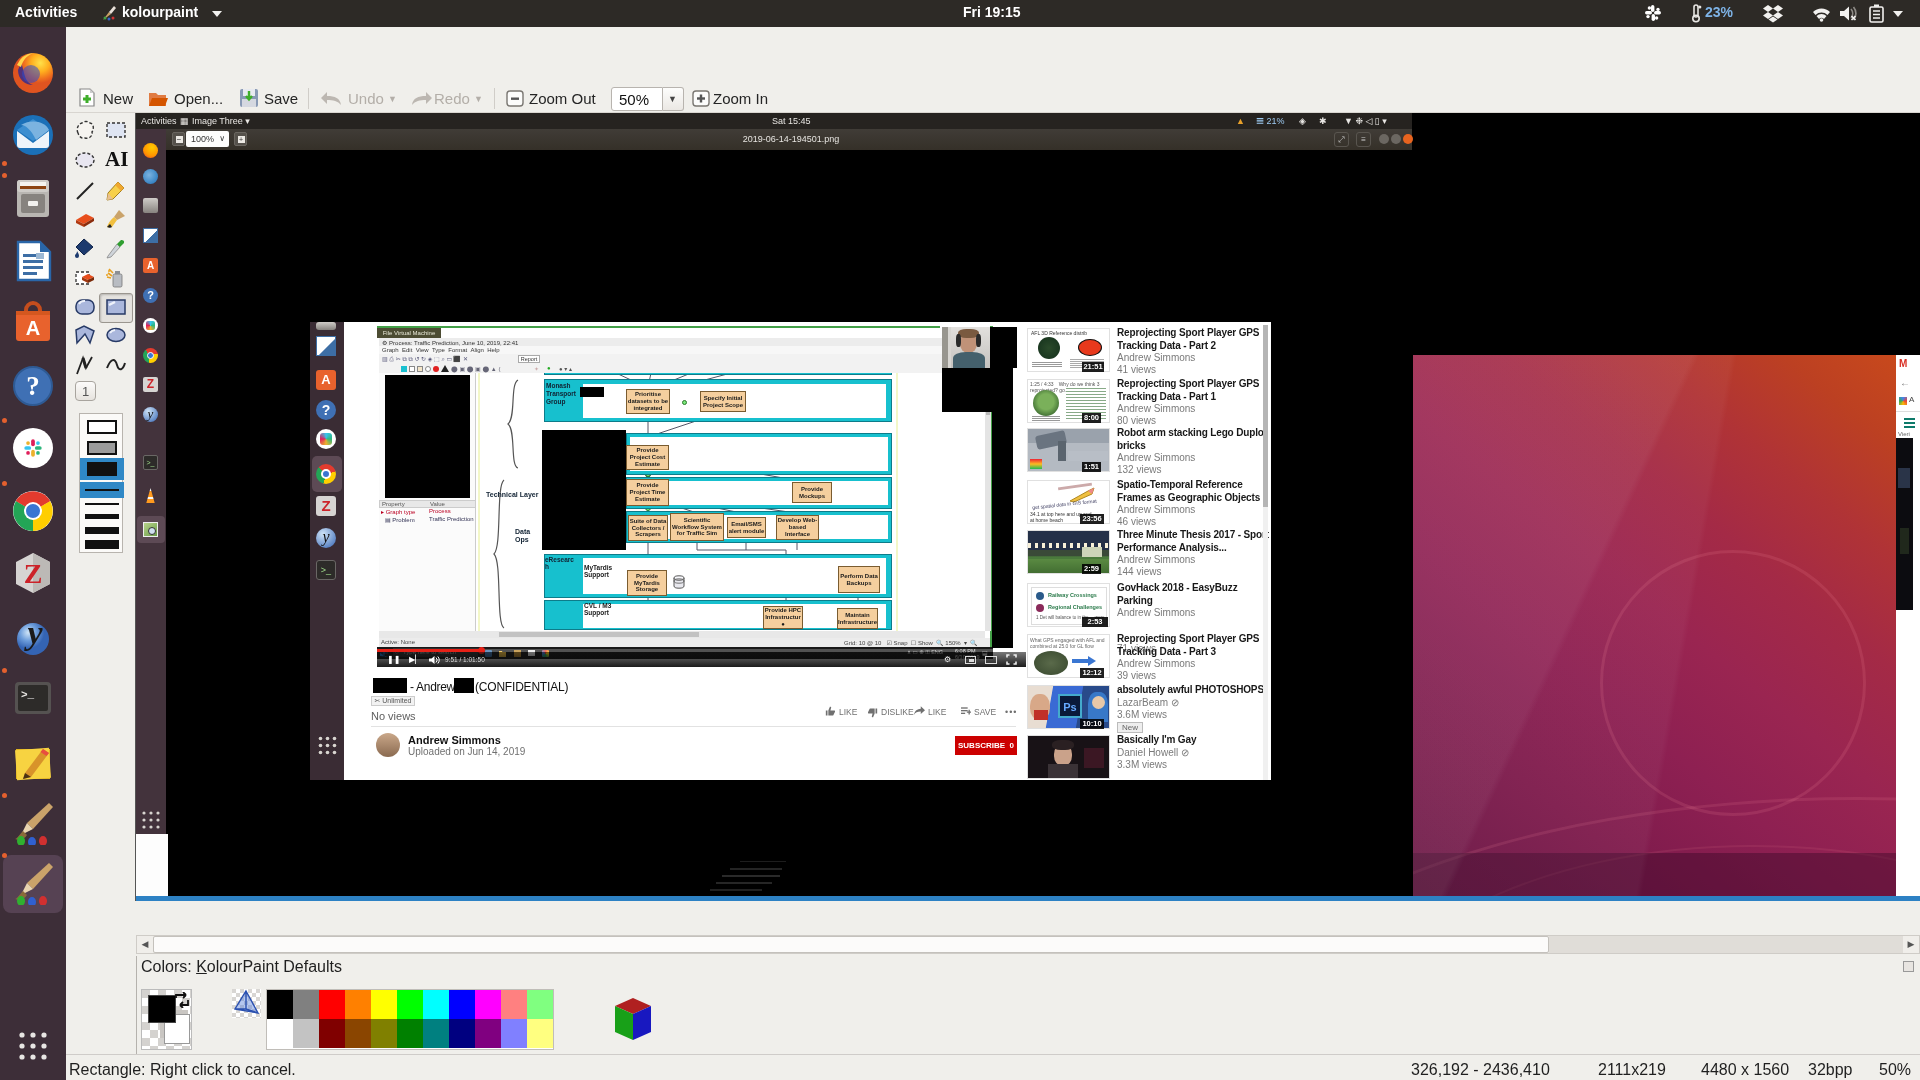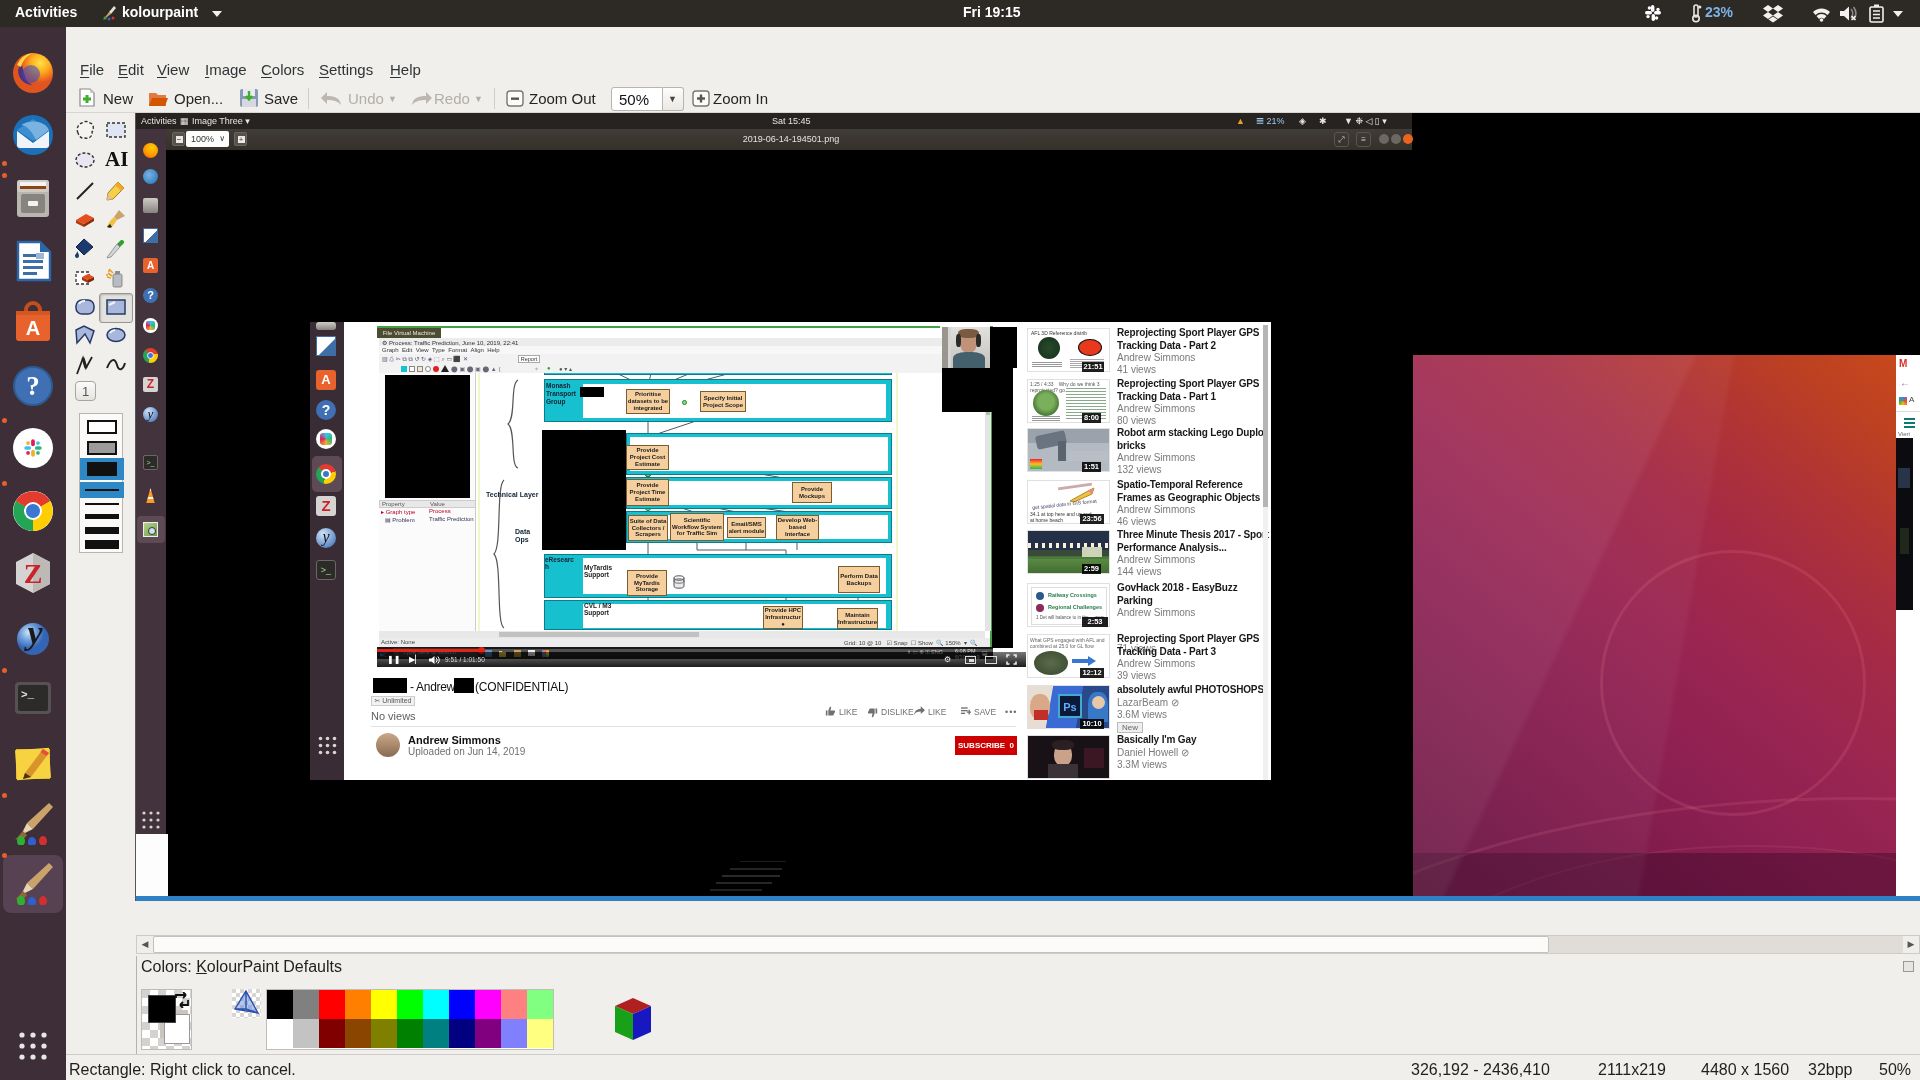--- a/index.html
+++ b/index.html
@@ -257,29 +257,20 @@
         <circle cx="5" cy="16" r="2.6"></circle>
         <circle cx="16" cy="16" r="2.6"></circle>
         <circle cx="27" cy="16" r="2.6"></circle>
         <circle cx="5" cy="27" r="2.6"></circle>
         <circle cx="16" cy="27" r="2.6"></circle>
         <circle cx="27" cy="27" r="2.6"></circle>
       </svg>
   </div>
 
 
-  <div id="menubar" class="abs">
-    <span style="left:14px;"><u>F</u>ile</span>
-    <span style="left:52px;"><u>E</u>dit</span>
-    <span style="left:91px;"><u>V</u>iew</span>
-    <span style="left:139px;"><u>I</u>mage</span>
-    <span style="left:195px;"><u>C</u>olors</span>
-    <span style="left:253px;"><u>S</u>ettings</span>
-    <span style="left:324px;"><u>H</u>elp</span>
-  </div>
 
   <div id="toolbar" class="abs">
 
     <svg class="abs" style="left:11px;top:4px;" width="20" height="21" viewBox="0 0 20 21">
         <path d="M3 1 H13 L17 5 V18 H3 Z" fill="#fff" stroke="#888" stroke-width="1.2"></path>
         <path d="M13 1 L17 5 H13 Z" fill="#ccc"></path>
         <path d="M6 11 h8 M10 7 v8" stroke="#3fae2a" stroke-width="3"></path>
       </svg>
     <span class="tbtxt" style="left:37px;">New</span>
 

